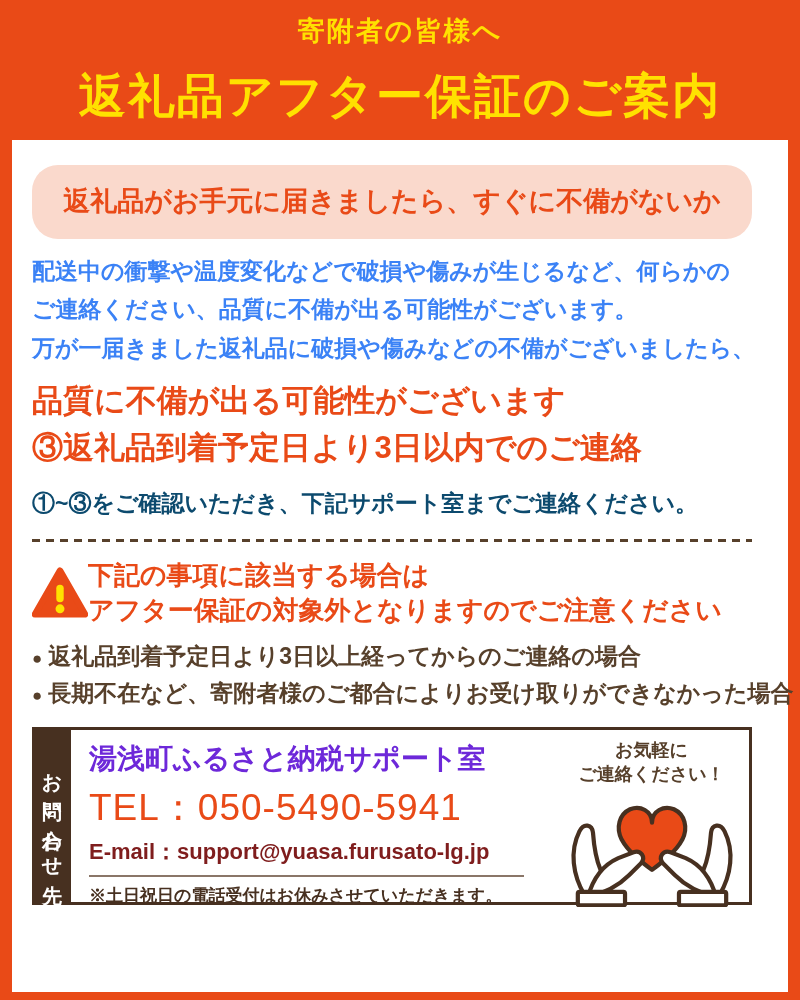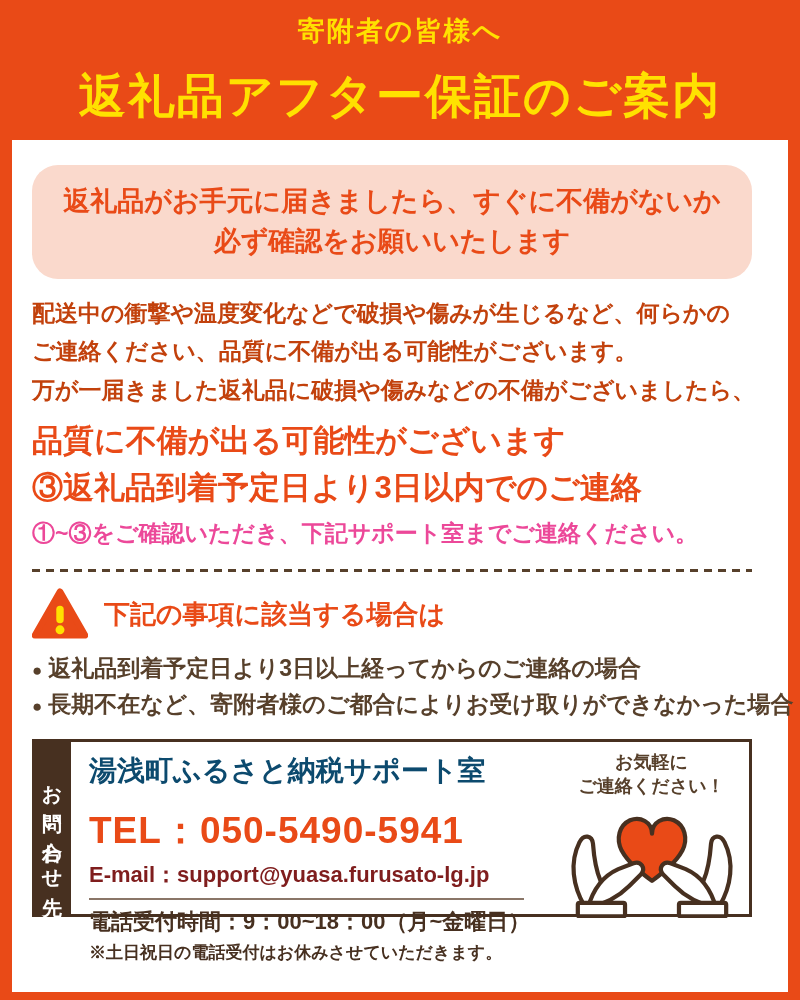--- a/index.html
+++ b/index.html
@@ -32,40 +32,40 @@
     padding:25px 36px 0 20px;
   }
 
   .notice-box{
     background:#FAD9CC;border-radius:26px;
     padding:17px 8px;text-align:center;
     color:#E94A17;font-weight:bold;font-size:27px;line-height:1.48;
   }
 
   .intro{
-    margin-top:15px;color:#c2410c;font-weight:bold;
-    font-size:23px;line-height:1.67;white-space:nowrap;
+    margin-top:15px;color:#3b82f6;font-weight:bold;
+    font-size:23px;line-height:1.67;white-space:nowrap;font-family:Liberation Mono, monospace;
   }
 
   .steps{
     margin-top:9px;color:#E94A17;font-weight:bold;
     font-size:31px;line-height:1.5;white-space:nowrap;
   }
 
   .followup{
-    margin-top:7px;color:#ec4899;font-weight:bold;
+    margin-top:17px;color:#0c4a6e;font-weight:bold;
     font-size:23px;white-space:nowrap;
   }
 
   .dashed-divider{
     margin:20px 0 16px 0;height:3px;
     background:repeating-linear-gradient(90deg,#57402B 0 8px,transparent 8px 14px);
   }
 
-  .warning{display:flex;align-items:center;gap:16px;}
+  .warning{display:flex;align-items:center;}
   .warning-icon{flex:0 0 auto;line-height:0;}
   .warning-text{
     color:#E94A17;font-weight:bold;font-size:26px;line-height:1.35;
     white-space:nowrap;
   }
 
   .exclusions{margin-top:10px;}
   .exclusion-item{
     display:flex;align-items:baseline;gap:6px;
     color:#57402B;font-weight:bold;font-size:23px;line-height:1.58;
@@ -79,25 +79,25 @@
     border:3px solid #473020;display:flex;background:#fff;
   }
   .contact-sidebar{
     flex:0 0 36px;background:#473020;color:#FFFFFF;
     writing-mode:vertical-rl;text-orientation:upright;
     display:flex;align-items:center;justify-content:center;
     font-size:20px;font-weight:bold;letter-spacing:3px;
   }
   .contact-main{flex:1 1 auto;padding:10px 4px 6px 18px;min-width:0;}
   .contact-office{
-    color:#0c4a6e;font-weight:bold;font-size:28px;white-space:nowrap;
+    color:#6d28d9;font-weight:bold;font-size:28px;white-space:nowrap;
   }
   .contact-tel{
-    color:#E94A17;font-weight:bold;font-size:37px;letter-spacing:1px;
-    margin-top:16px;white-space:nowrap;
+    color:#E94A17;font-weight:normal;font-size:37px;letter-spacing:1px;
+    margin-top:5px;white-space:nowrap;
   }
   .contact-email{
     color:#7f1d1d;font-weight:bold;font-size:22px;margin-top:4px;white-space:nowrap;
   }
   .contact-divider{border-top:2px solid #8A7668;margin:8px 0 7px 0;width:435px;}
   .contact-hours{color:#473020;font-weight:bold;font-size:22px;white-space:nowrap;}
   .contact-note{color:#473020;font-weight:bold;font-size:17px;margin-top:4px;white-space:nowrap;}
 
   .contact-illustration{
     flex:0 0 195px;display:flex;flex-direction:column;
@@ -116,21 +116,20 @@
 
   <div class="header">
     <div class="header-subtitle">寄附者の皆様へ</div>
     <div class="header-title">返礼品アフター保証のご案内</div>
   </div>
 
   <div class="sheet">
 
     <div class="notice-box">
       <div>返礼品がお手元に届きましたら、すぐに不備がないか</div>
-      <div>必ず確認をお願いいたします</div>
     </div>
 
     <div class="intro">
       <div>配送中の衝撃や温度変化などで破損や傷みが生じるなど、何らかの</div>
       <div>ご連絡ください、品質に不備が出る可能性がございます。</div>
       <div>万が一届きました返礼品に破損や傷みなどの不備がございましたら、</div>
     </div>
 
     <div class="steps">
       <div>品質に不備が出る可能性がございます</div>
@@ -144,20 +143,21 @@
     <div class="warning">
       <span class="warning-icon">
         <svg width="56" height="52" viewBox="0 0 60 56">
           <path d="M30 4 L57 51 H3 Z" fill="#E94A17" stroke="#E94A17" stroke-width="7" stroke-linejoin="round"></path>
           <rect x="26" y="19" width="8" height="19" rx="4" fill="#FFE100"></rect>
           <circle cx="30" cy="45" r="4.8" fill="#FFE100"></circle>
         </svg>
       </span>
       <div class="warning-text">
         <div>下記の事項に該当する場合は</div>
+        <div>アフター保証の対象外となりますのでご注意ください</div>
       </div>
     </div>
 
     <div class="exclusions">
       <div class="exclusion-item">
         <span class="bullet">●</span>
         <span>返礼品到着予定日より3日以上経ってからのご連絡の場合</span>
       </div>
       <div class="exclusion-item">
         <span class="bullet">●</span>
@@ -166,21 +166,20 @@
     </div>
 
     <div class="contact-box">
       <div class="contact-sidebar">お問い合わせ先</div>
 
       <div class="contact-main">
         <div class="contact-office">湯浅町ふるさと納税サポート室</div>
         <div class="contact-tel">TEL：050-5490-5941</div>
         <div class="contact-email">E-mail：support@yuasa.furusato-lg.jp</div>
         <div class="contact-divider"></div>
-        <div class="contact-hours">電話受付時間：9：00~18：00（月~金曜日）</div>
         <div class="contact-note">※土日祝日の電話受付はお休みさせていただきます。</div>
       </div>
 
       <div class="contact-illustration">
         <div class="callout">
           <div>お気軽に</div>
           <div>ご連絡ください！</div>
         </div>
         <span class="hands-svg">
           <svg width="188" height="118" viewBox="0 0 220 140">

